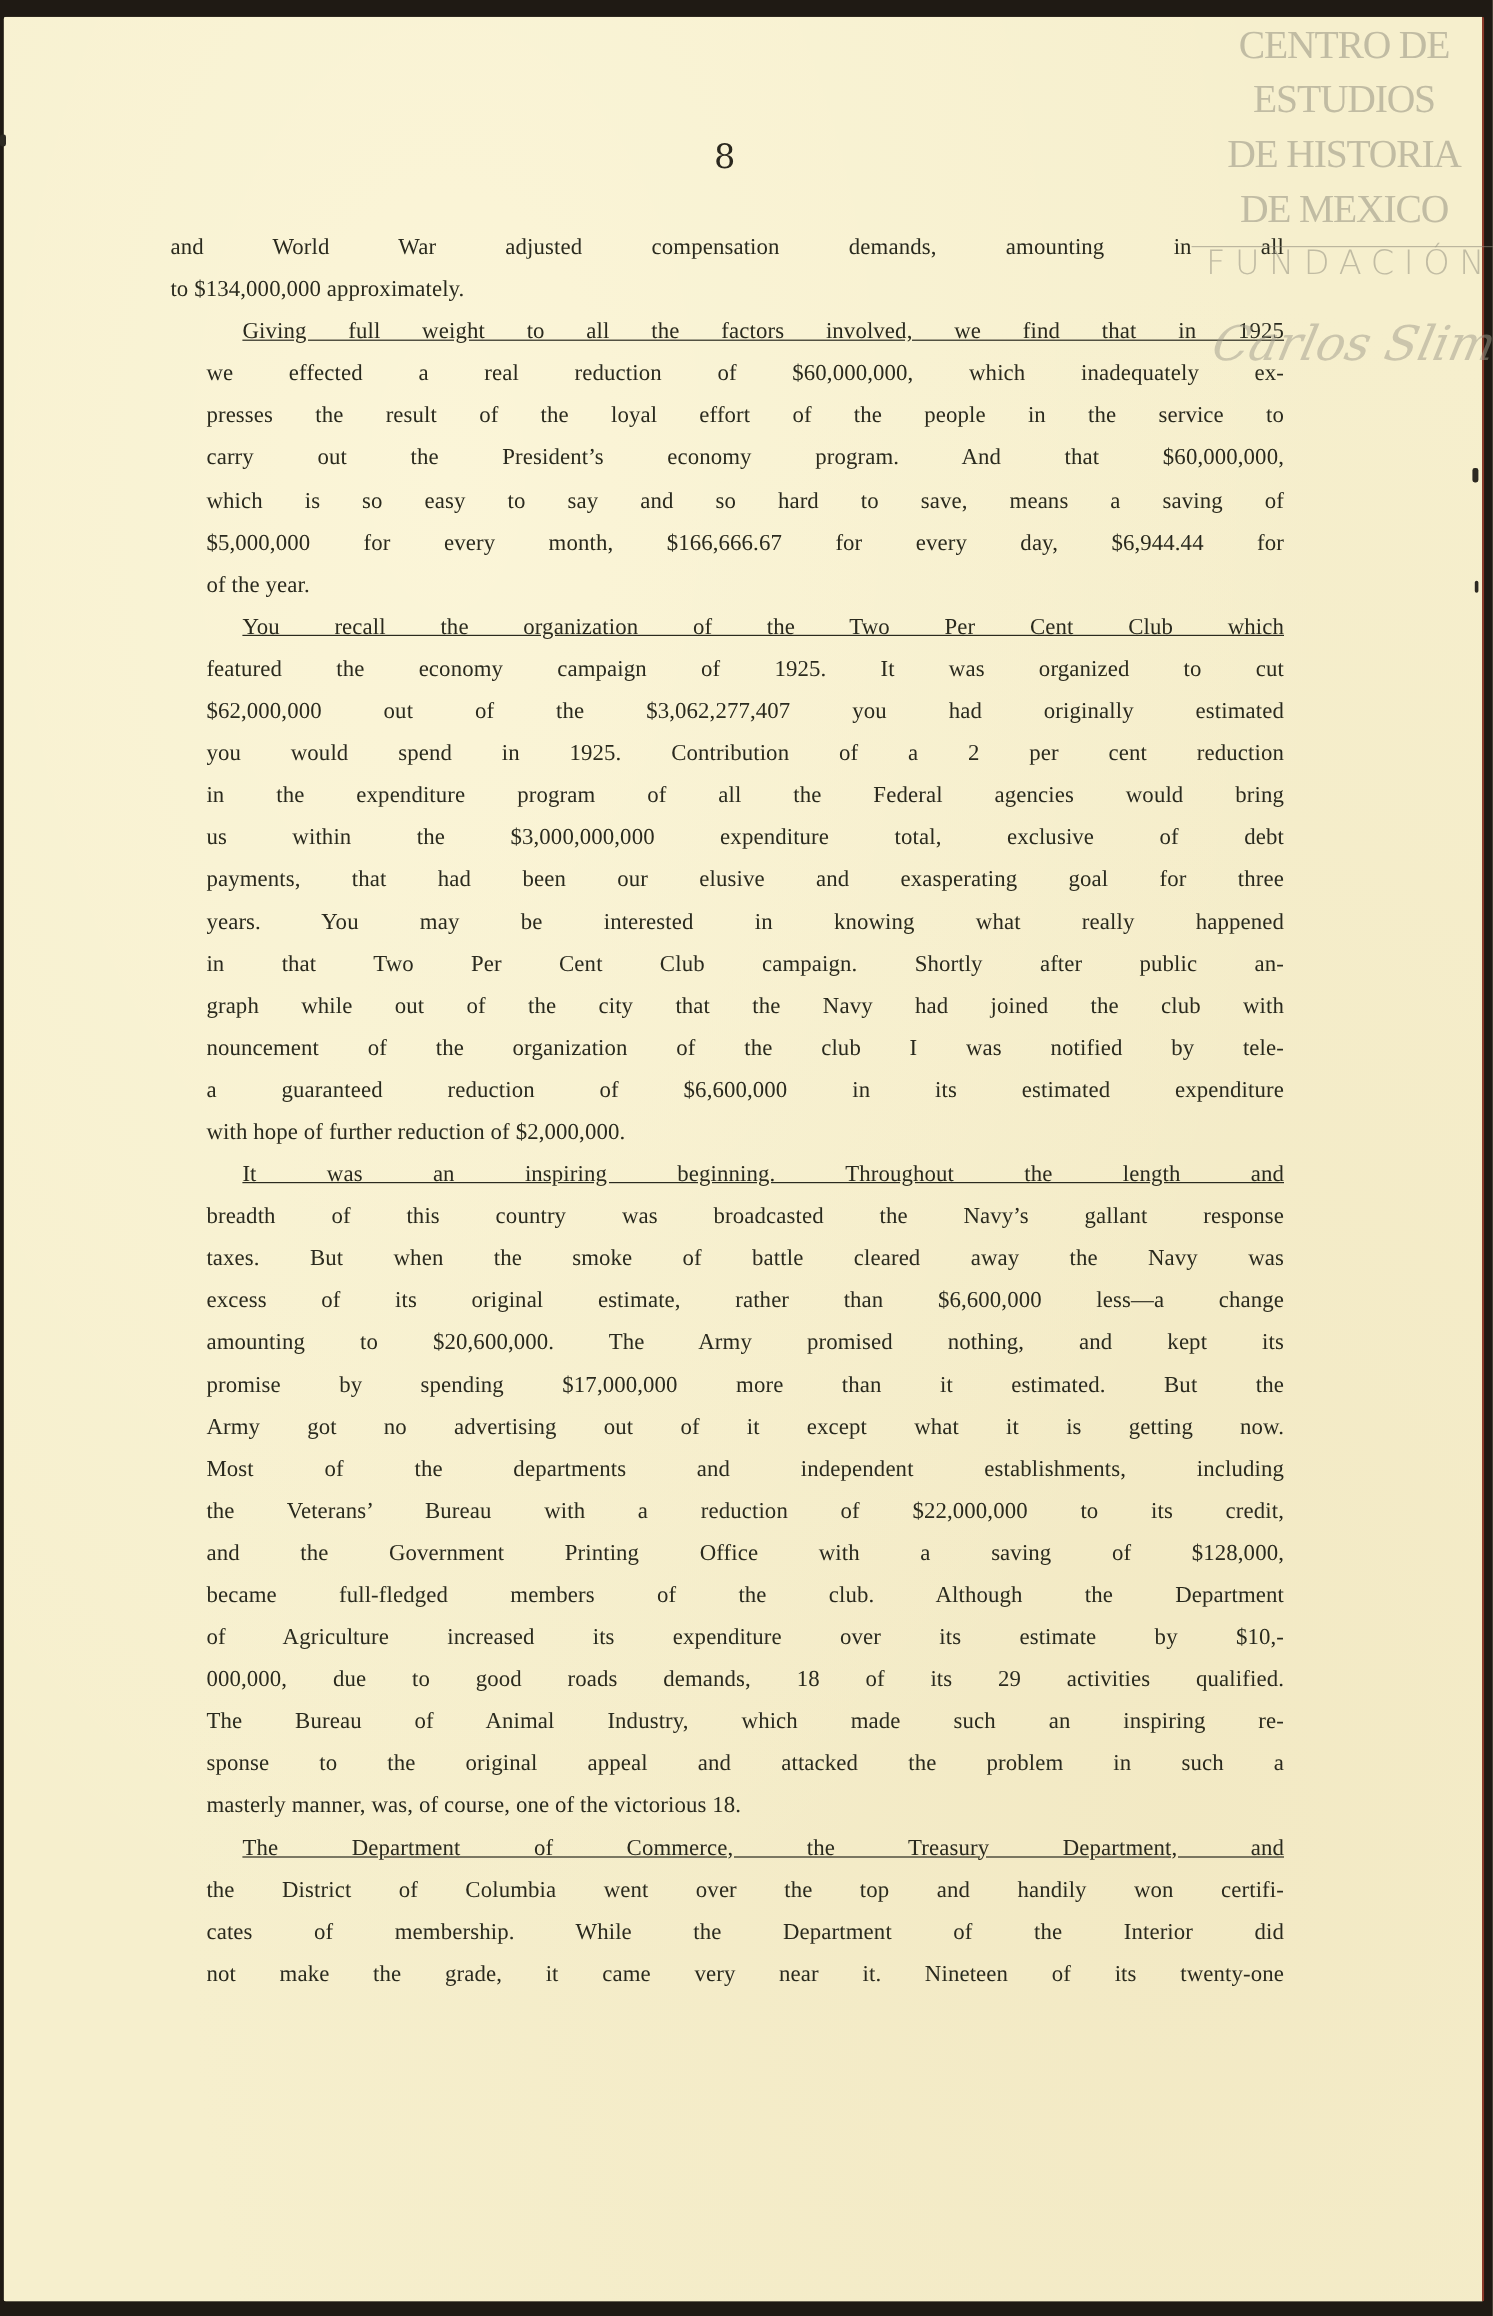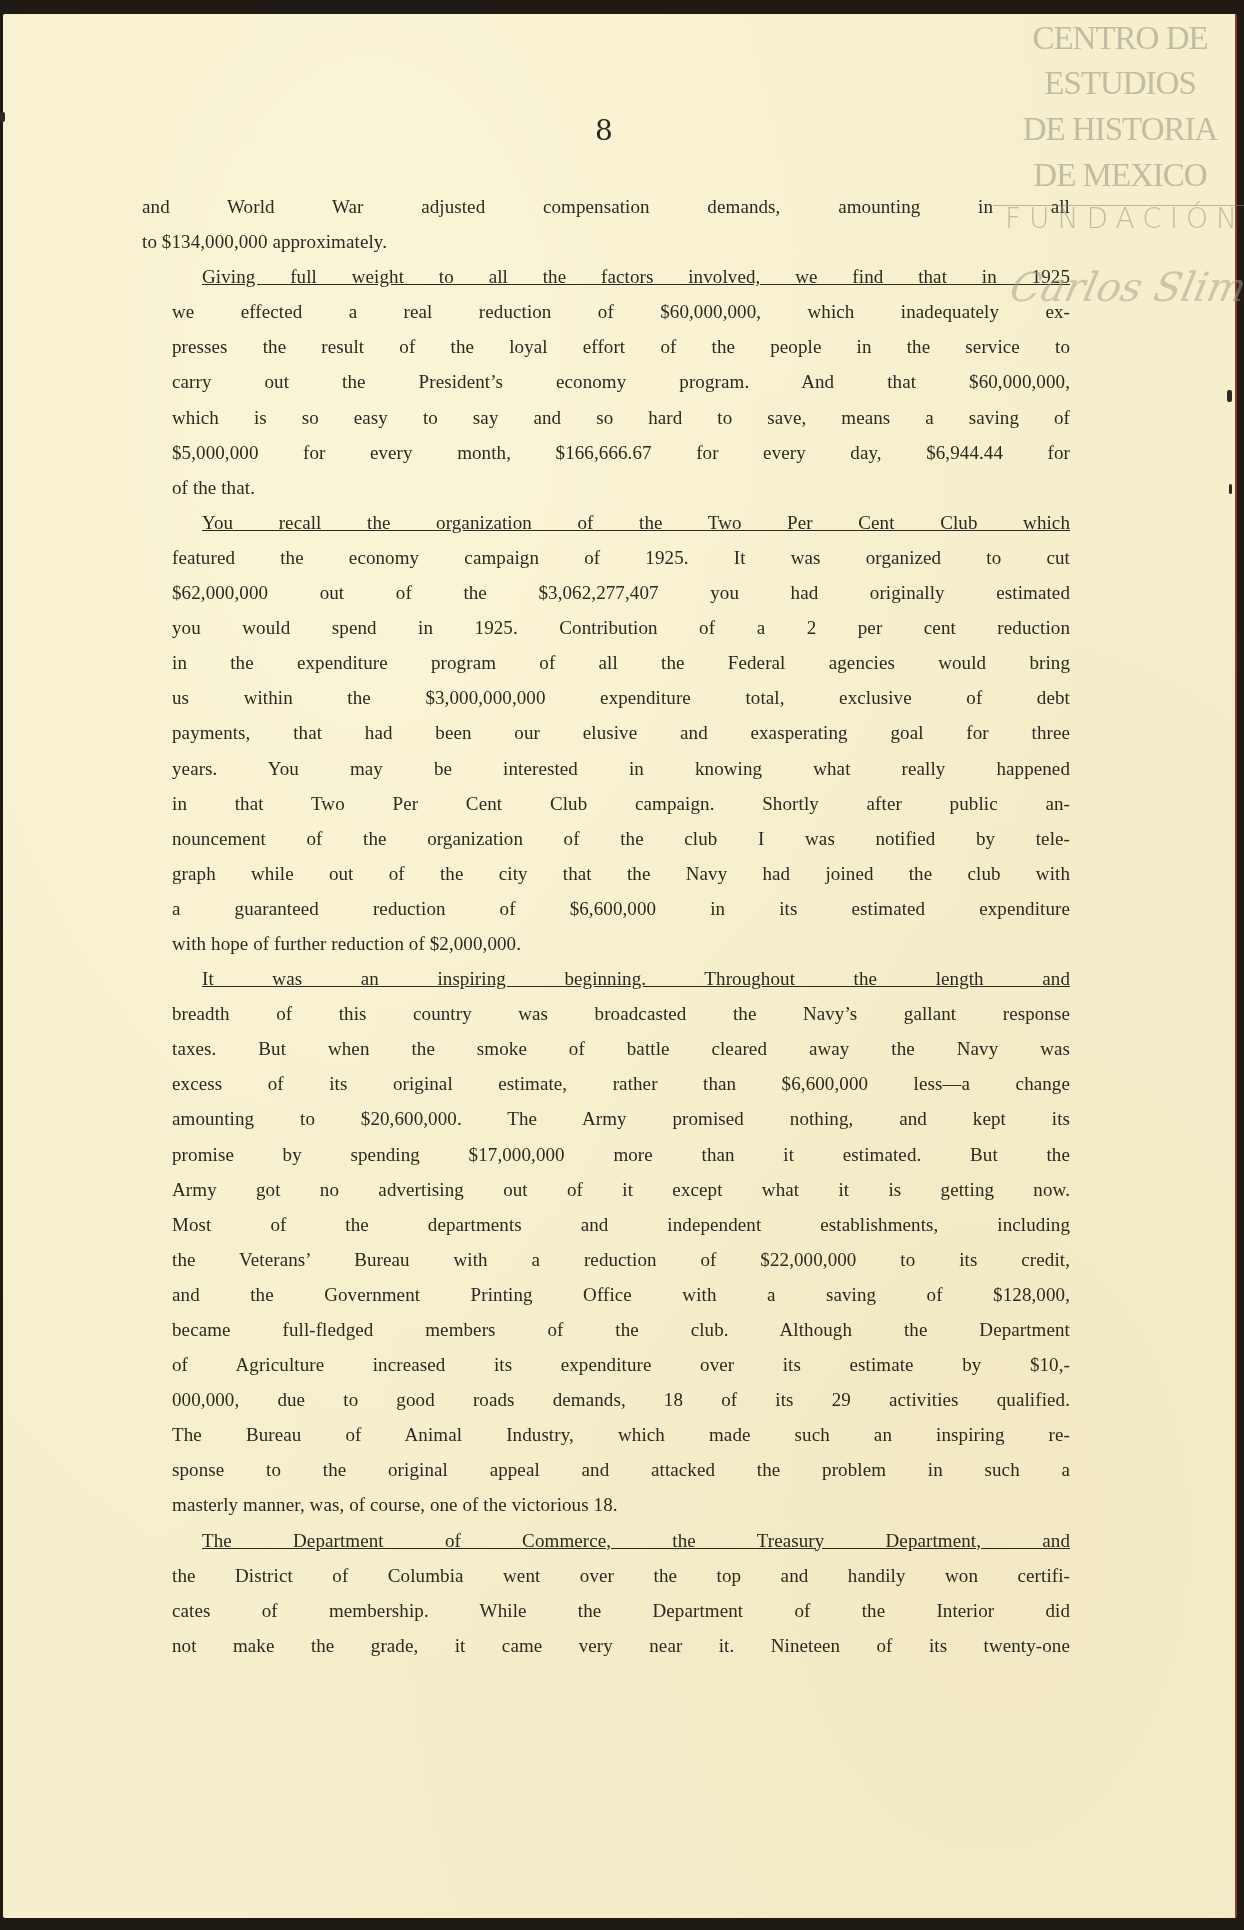--- a/index.html
+++ b/index.html
@@ -102,34 +102,34 @@
         <span class="line">and World War adjusted compensation demands, amounting in all</span>
         <span class="line last">to $134,000,000 approximately.</span>
       </div>
       <div class="para">
         <span class="line indent">Giving full weight to all the factors involved, we find that in 1925</span>
         <span class="line">we effected a real reduction of $60,000,000, which inadequately ex-</span>
         <span class="line">presses the result of the loyal effort of the people in the service to</span>
         <span class="line">carry out the President’s economy program.  And that $60,000,000,</span>
         <span class="line">which is so easy to say and so hard to save, means a saving of</span>
         <span class="line">$5,000,000 for every month, $166,666.67 for every day, $6,944.44 for</span>
-        <span class="line last">of the that.</span>
+        <span class="line last">of the year.</span>
       </div>
       <div class="para">
         <span class="line indent">You recall the organization of the Two Per Cent Club which</span>
         <span class="line">featured the economy campaign of 1925.  It was organized to cut</span>
         <span class="line">$62,000,000 out of the $3,062,277,407 you had originally estimated</span>
         <span class="line">you would spend in 1925.  Contribution of a 2 per cent reduction</span>
         <span class="line">in the expenditure program of all the Federal agencies would bring</span>
         <span class="line">us within the $3,000,000,000 expenditure total, exclusive of debt</span>
         <span class="line">payments, that had been our elusive and exasperating goal for three</span>
         <span class="line">years.  You may be interested in knowing what really happened</span>
         <span class="line">in that Two Per Cent Club campaign.  Shortly after public an-</span>
+        <span class="line">graph while out of the city that the Navy had joined the club with</span>
         <span class="line">nouncement of the organization of the club I was notified by tele-</span>
-        <span class="line">graph while out of the city that the Navy had joined the club with</span>
         <span class="line">a guaranteed reduction of $6,600,000 in its estimated expenditure</span>
         <span class="line last">with hope of further reduction of $2,000,000.</span>
       </div>
       <div class="para">
         <span class="line indent">It was an inspiring beginning.  Throughout the length and</span>
         <span class="line">breadth of this country was broadcasted the Navy’s gallant response</span>
         <span class="line">taxes.  But when the smoke of battle cleared away the Navy was</span>
         <span class="line">excess of its original estimate, rather than $6,600,000 less—a change</span>
         <span class="line">amounting to $20,600,000.  The Army promised nothing, and kept its</span>
         <span class="line">promise by spending $17,000,000 more than it estimated.  But the</span>

